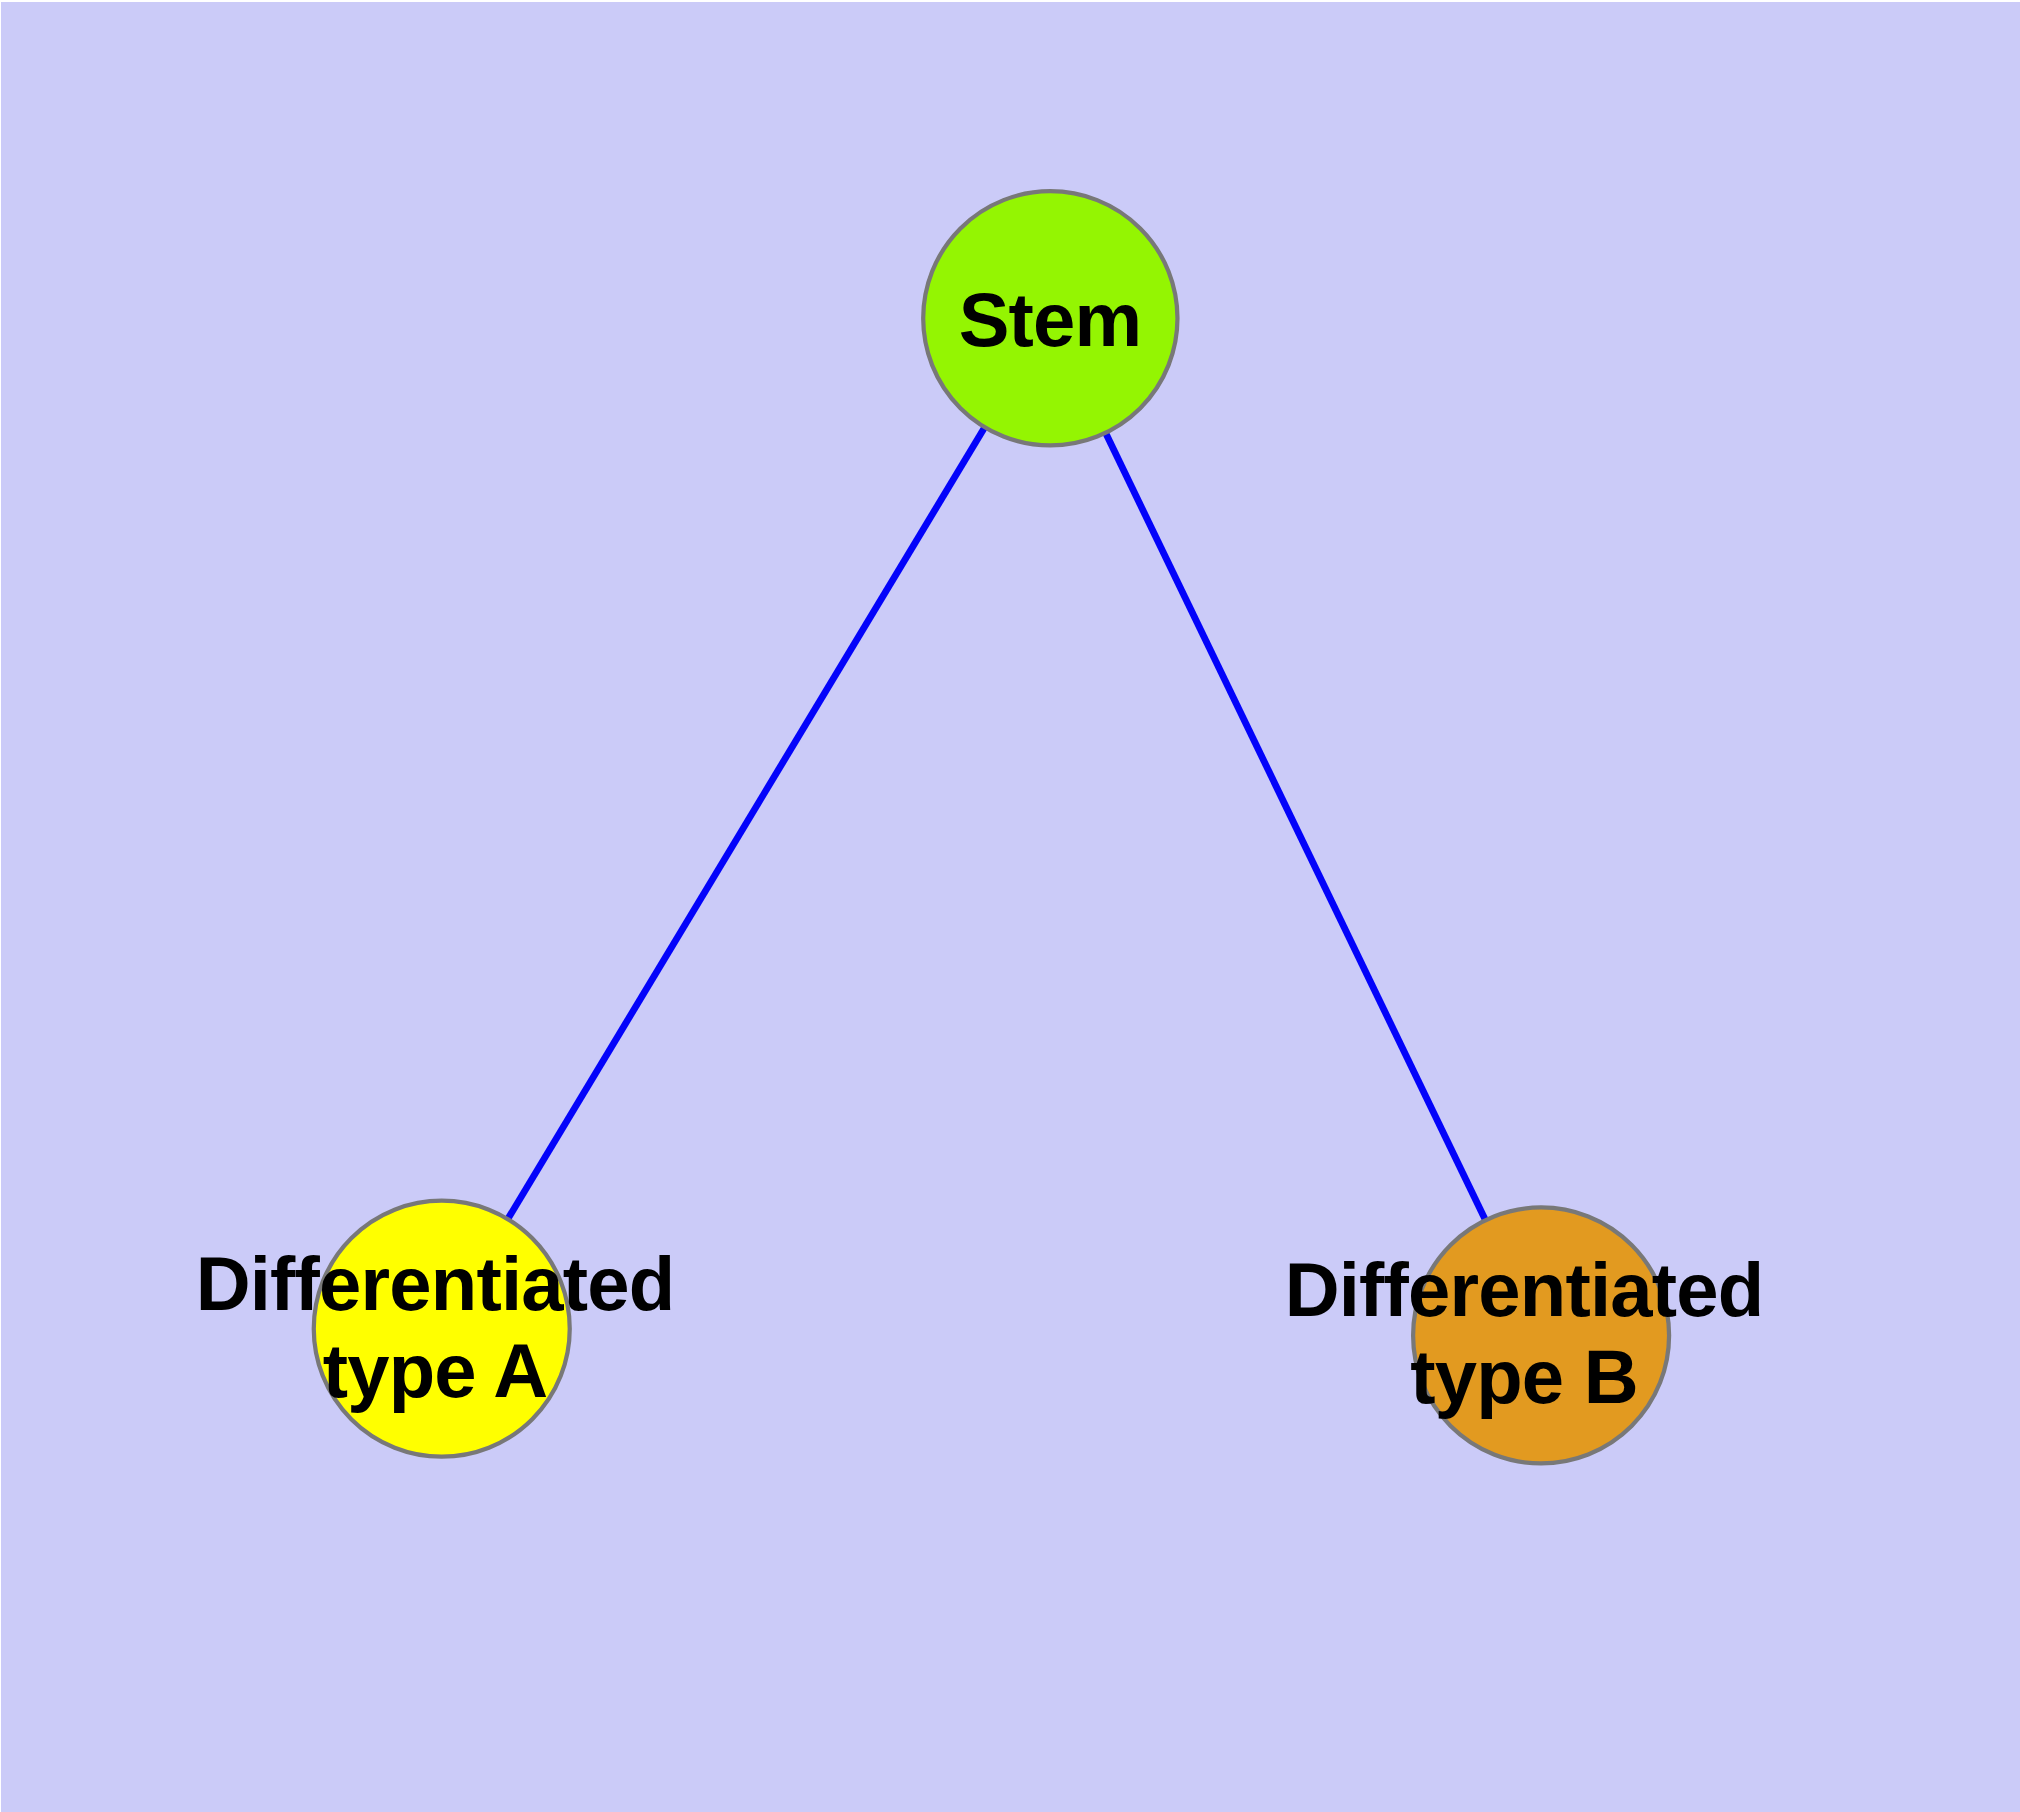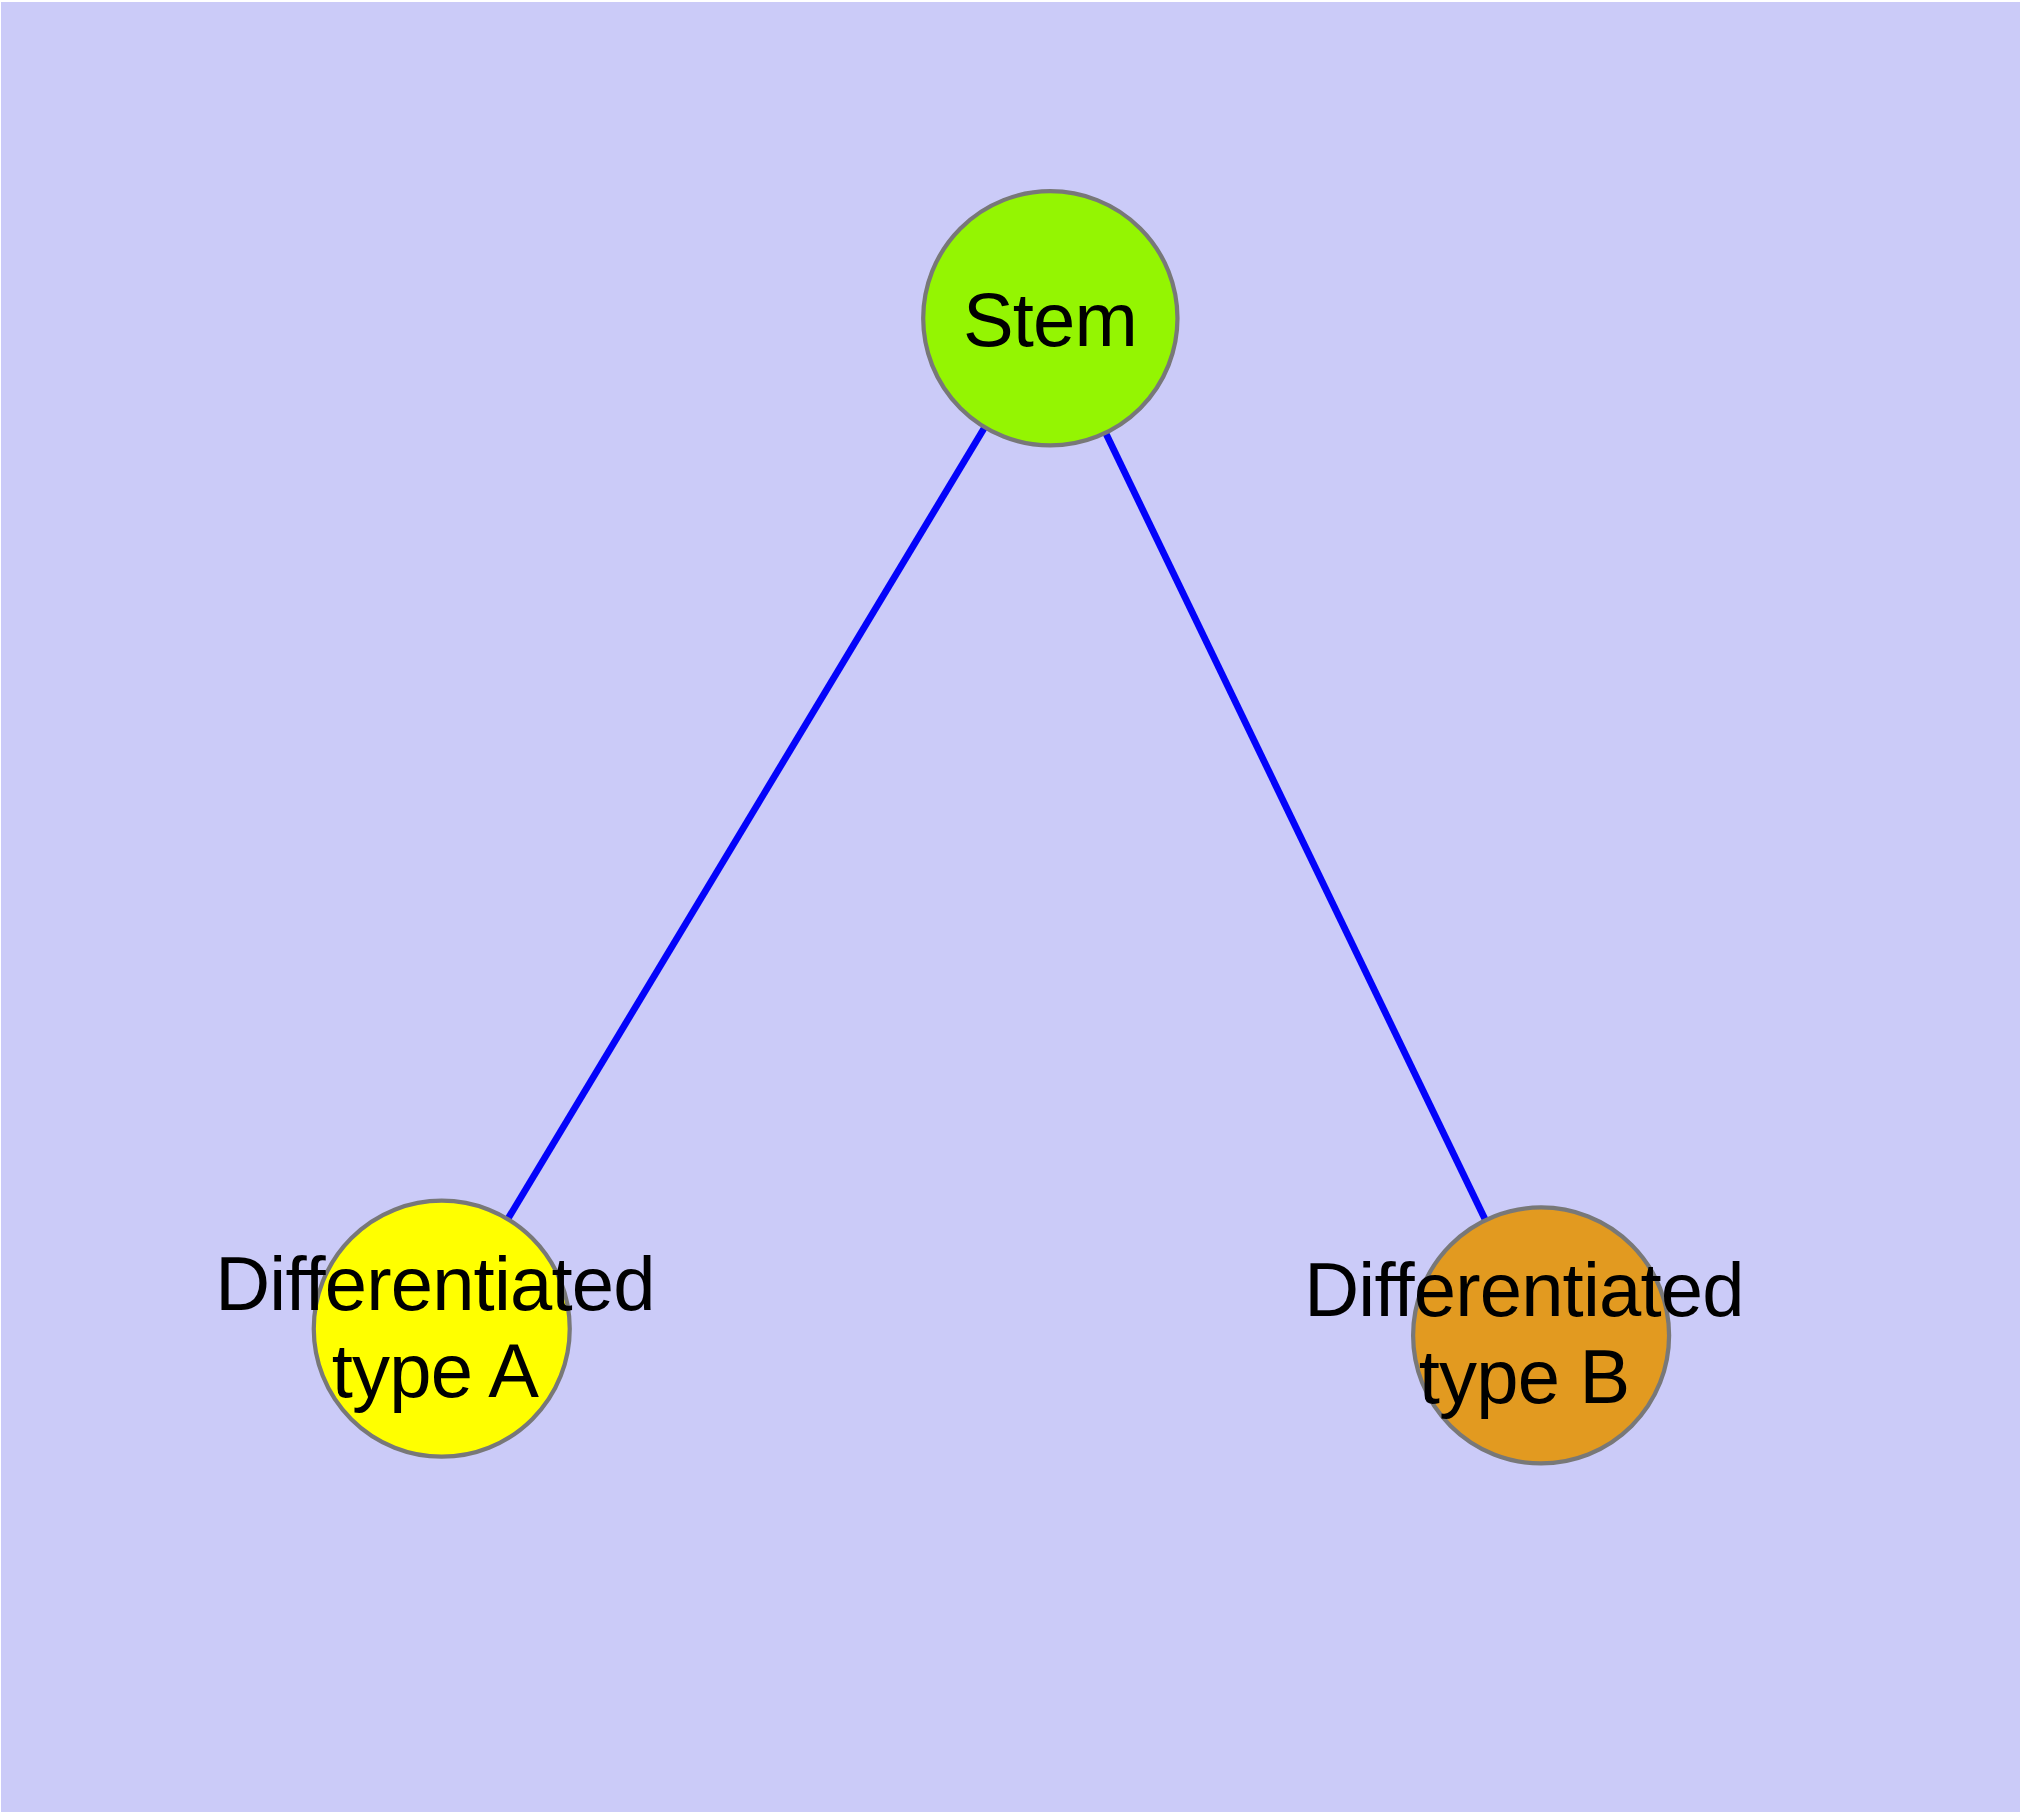--- a/index.html
+++ b/index.html
@@ -34,21 +34,21 @@
     fill: none;
   }
   .node {
     stroke: #787878;
     stroke-width: 5;
   }
   .node-label {
     position: absolute;
     transform: translate(-50%, -50%);
     color: #000000;
-    font-weight: normal;
+    font-weight: bold;
     font-size: 76px;
     line-height: 1.14;
     text-align: center;
     white-space: pre-line;
     letter-spacing: -0.8px;
   }
   
   .label-stem   { left: 1049px; top: 318px; }
   .label-type-a { left: 434px;  top: 1326px; }
   .label-type-b { left: 1523px; top: 1332px; }

